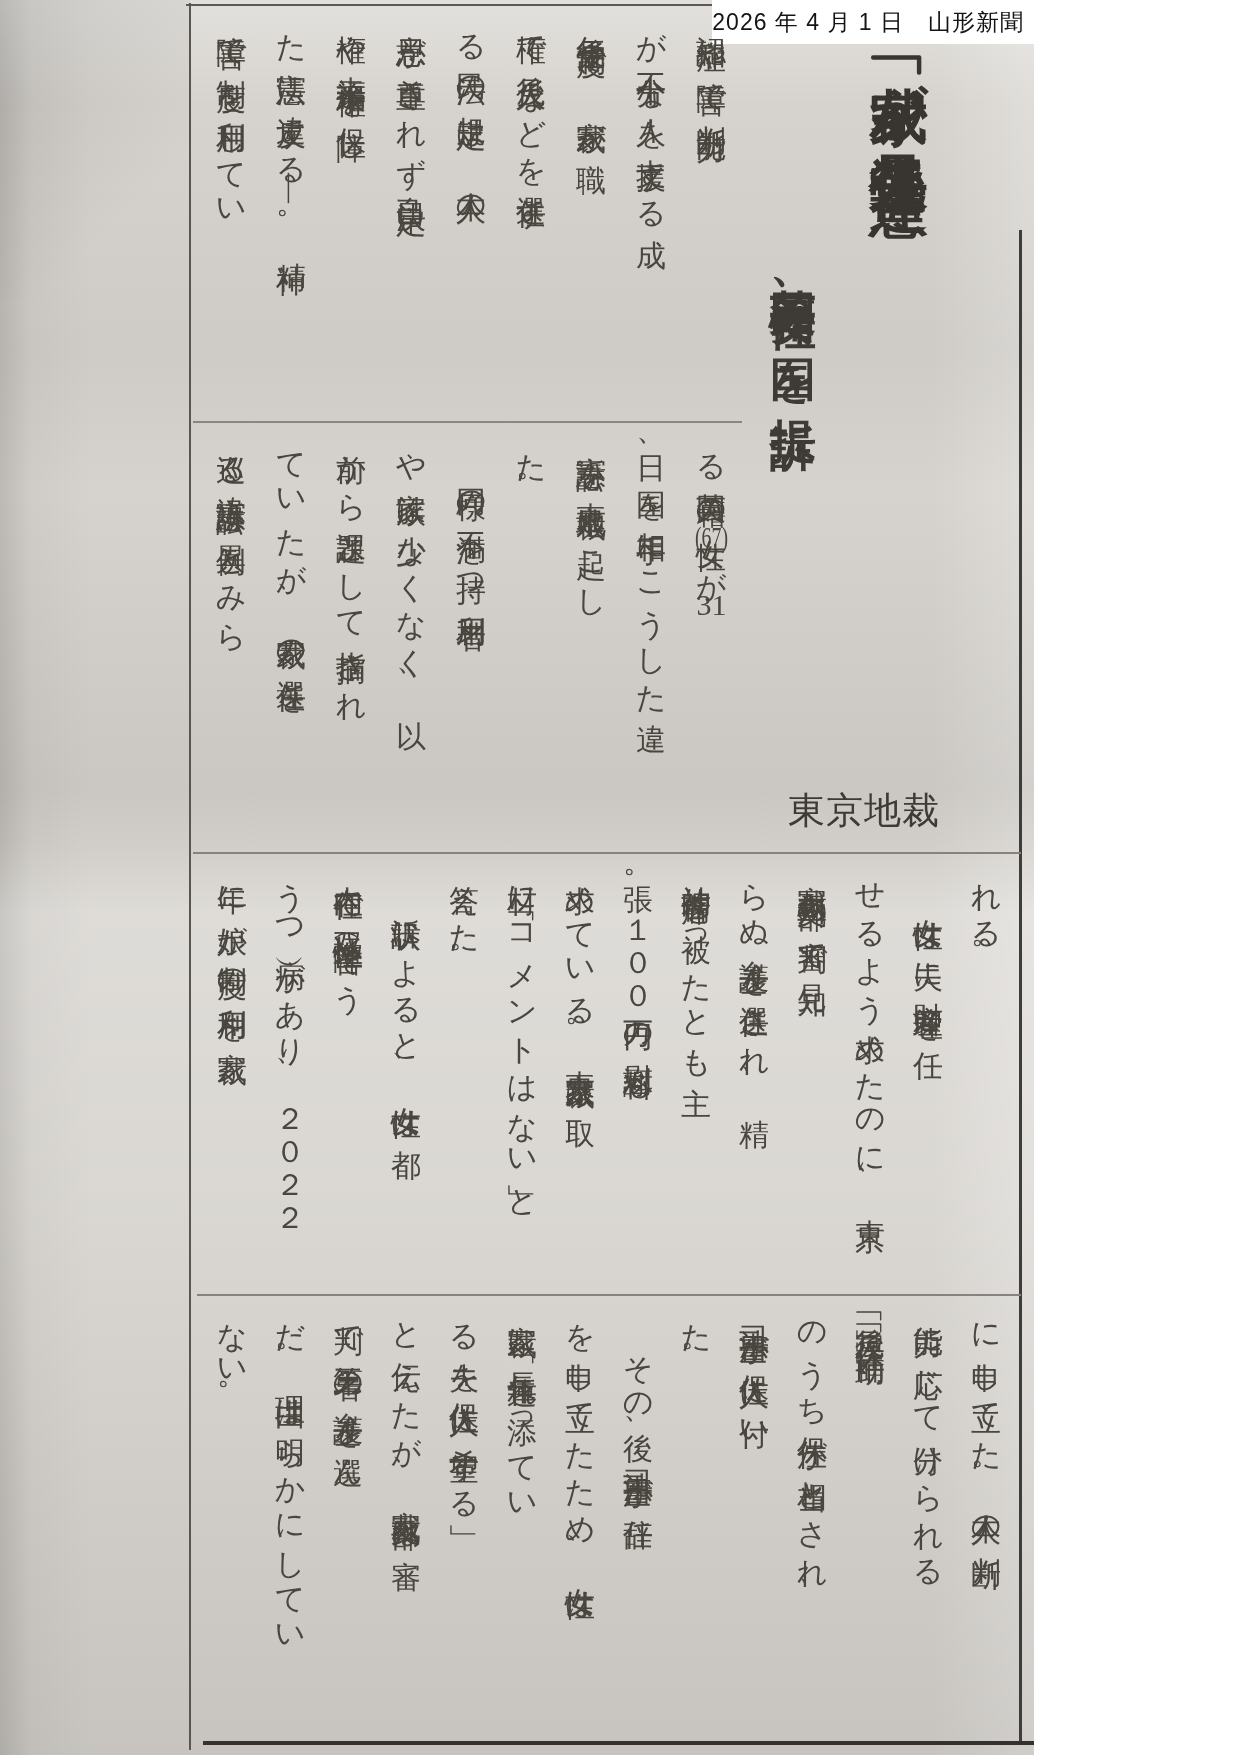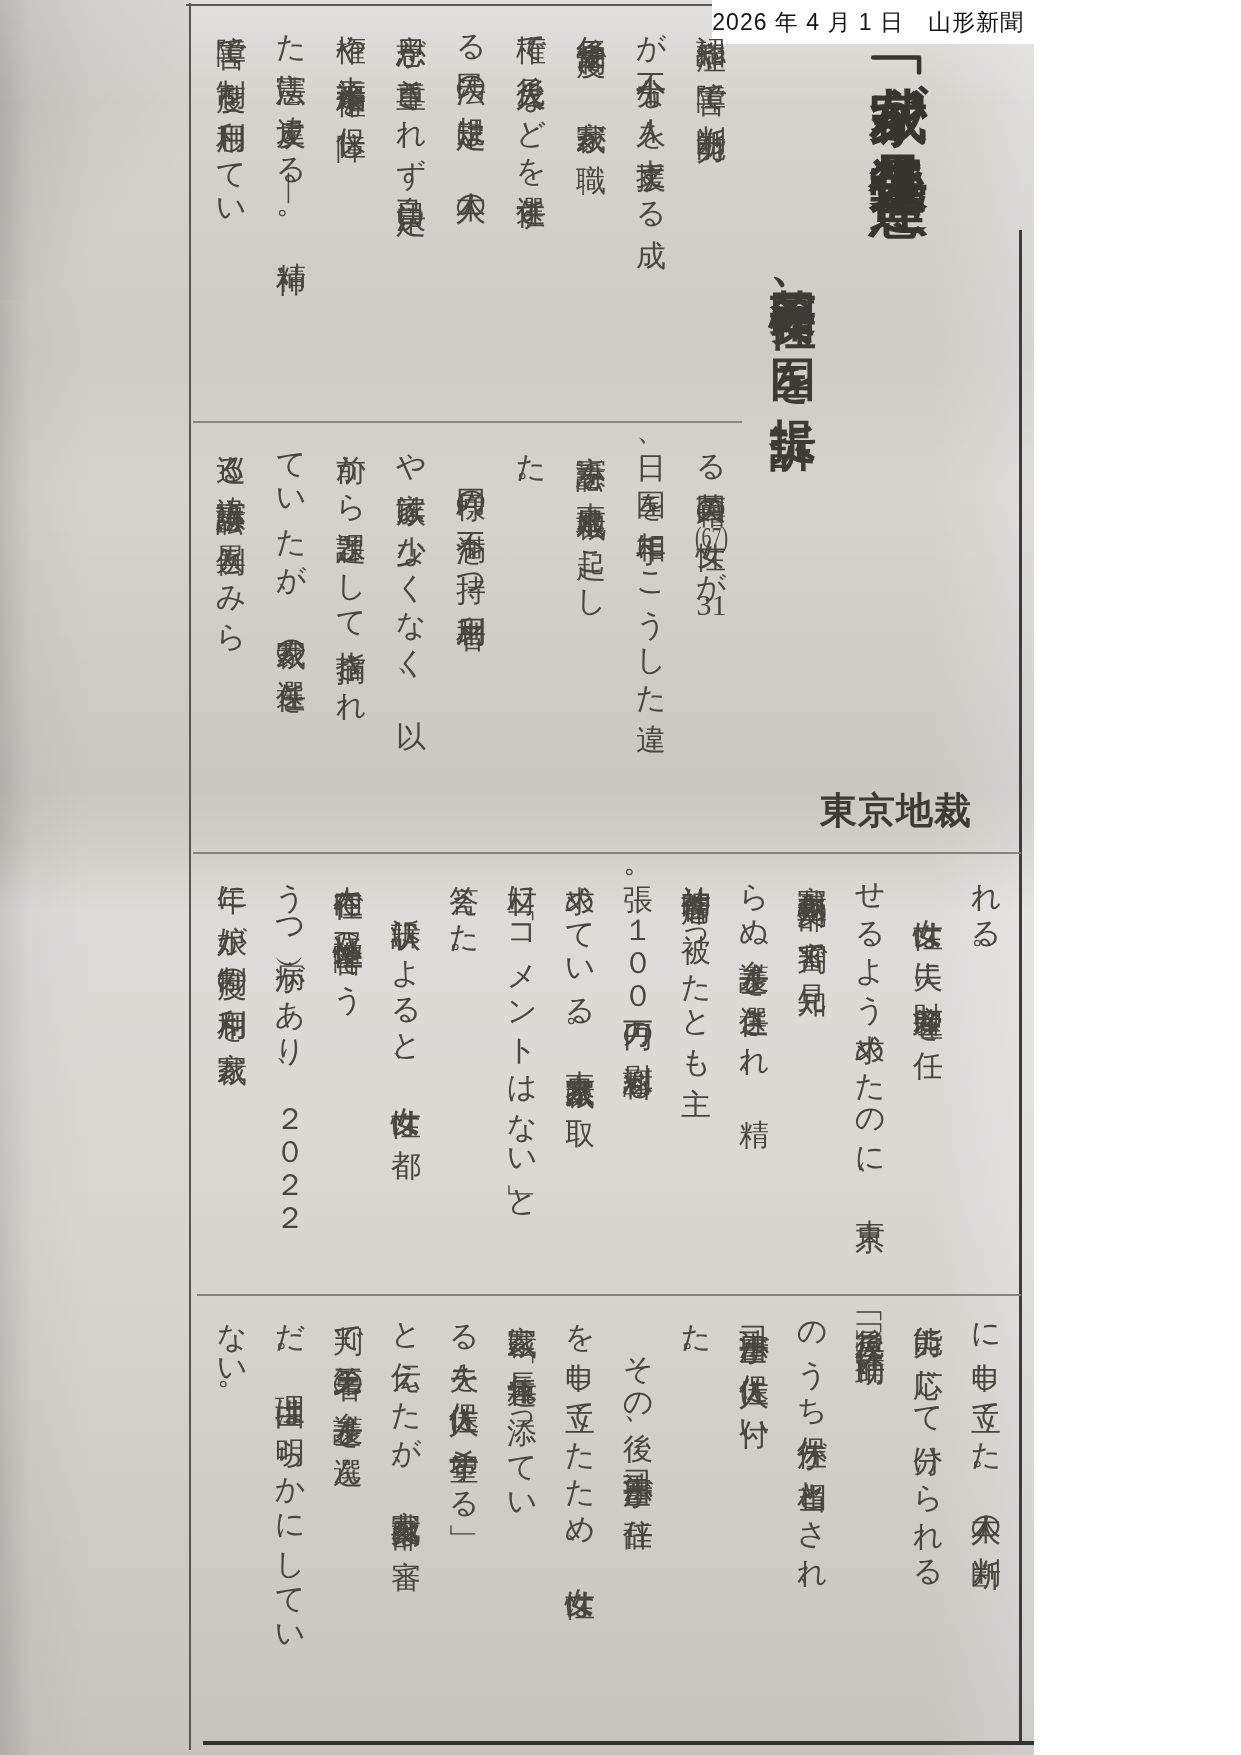--- a/index.html
+++ b/index.html
@@ -54,23 +54,22 @@
     line-height:92px; letter-spacing:1px; white-space:nowrap;
   }
   .headline-sub {
     position:absolute; left:756px; top:252px; width:74px; height:520px;
     writing-mode:vertical-rl; text-orientation:mixed;
     font-size:46px; font-weight:bold; color:#3e3a35;
     line-height:74px; letter-spacing:4px; white-space:nowrap;
   }
   .court-label {
     position:absolute; left:788px; top:786px;
-    font-size:37px; font-weight:bold; color:#3e3a35; letter-spacing:1px;
+    font-size:37px; font-weight:normal; color:#3e3a35; letter-spacing:1px;
     white-space:nowrap;
-    margin-left:32px;
   }
 
   .band {
     position:absolute;
     writing-mode:vertical-rl; text-orientation:mixed;
     color:#49453f; font-size:30px; letter-spacing:3px;
   }
   .band .vcol { white-space:nowrap; }
   .band-1 { left:199px; top:12px;   width:542px; height:408px; line-height:60px; }
   .band-2 { left:199px; top:432px;  width:542px; height:416px; line-height:60px; }

